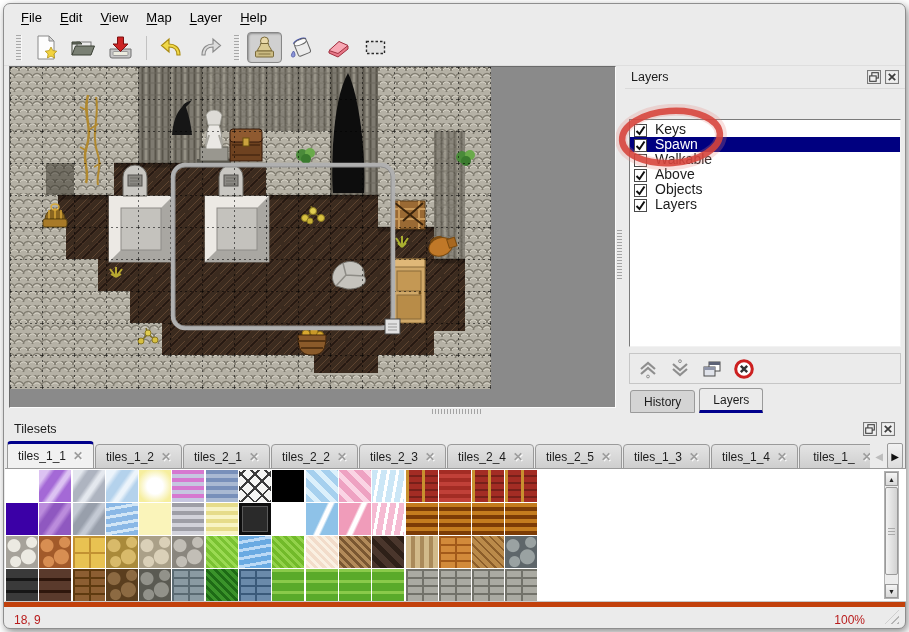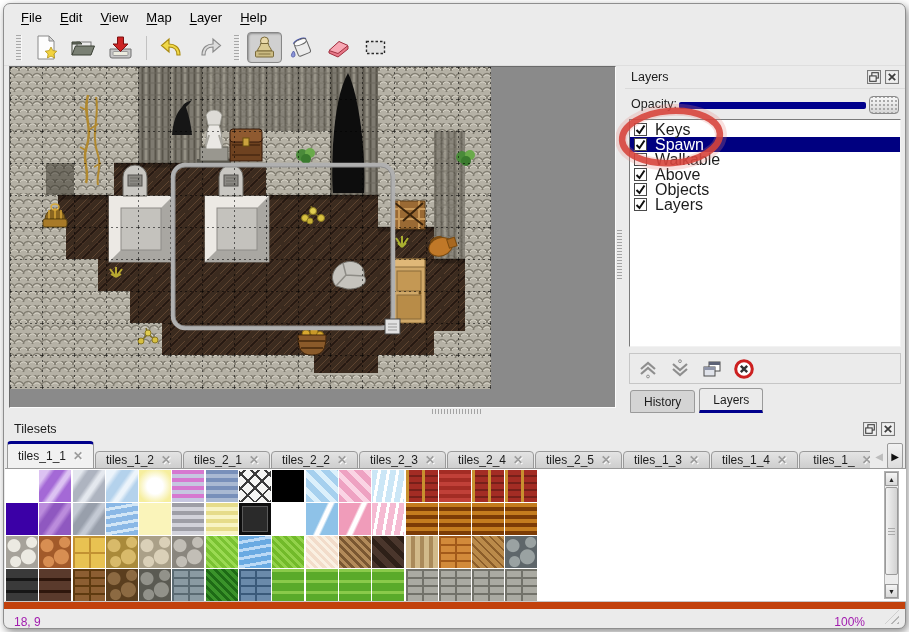--- a/index.html
+++ b/index.html
@@ -28,52 +28,52 @@
   .dock{position:absolute;left:619px;top:61px;width:283px;height:349px;font-size:12.5px;color:#1c1c1c;}
   .dock-title{position:absolute;left:2px;top:0;right:1px;height:24px;border-bottom:1px solid #dadada;display:flex;align-items:center;padding:0 6px;}
   .spacer{flex:1;}
   .mini-btn{width:14px;height:14px;margin-left:4px;display:flex;}
   .mini-btn svg{width:14px;height:14px;}
   .opacity-row{position:absolute;left:0;top:26px;right:0;height:26px;}
   .op-label{position:absolute;left:8px;top:6px;}
   .op-track{position:absolute;left:56px;right:40px;top:11px;height:7px;background:#00008c;border-radius:2px;}
   .op-handle{position:absolute;right:7px;top:5px;width:30px;height:18px;border:1px solid #8a8a8a;border-radius:4px;background-image:radial-gradient(#a9a9a9 1px,rgba(0,0,0,0) 1.3px),linear-gradient(#f7f7f7,#d6d6d6);background-size:4px 4px,100% 100%;background-position:center;}
   .layer-list{position:absolute;left:6px;top:54px;width:272px;height:228px;background:#fff;border:1px solid;border-color:#7a7a7a #f2f2f2 #f2f2f2 #7a7a7a;padding-top:2px;overflow:hidden;}
-  .layer-row{display:flex;align-items:center;height:15px;padding-left:4px;font-size:16px;}
+  .layer-row{display:flex;align-items:flex-end;height:15px;padding-left:4px;font-size:14px;}
   .layer-row.selected{background:#000080;color:#fff;}
   .cb{width:13px;height:13px;background:#fff;border:1px solid #4a4a4a;margin-right:8px;flex:none;display:flex;}
   .cb svg{width:11px;height:11px;margin:auto;}
   .dock-btnrow{position:absolute;left:6px;top:288px;width:272px;height:31px;border:1px solid #c6c6c6;display:flex;align-items:center;padding-left:5px;gap:7px;}
   .dock-btn{width:25px;height:25px;display:flex;align-items:center;justify-content:center;}
   .dock-btn svg{width:22px;height:22px;}
   .dock-tabs{position:absolute;left:7px;top:322px;height:26px;display:flex;align-items:flex-end;}
   .dock-tab{height:23px;padding:0 13px;font-size:12px;display:flex;align-items:center;border:1px solid #9a9a9a;background:#d4d4d4;border-radius:3px 3px 0 0;margin-right:4px;}
   .dock-tab.active{background:#ebebeb;border-bottom:3px solid #00008c;height:25px;}
 
   
   .tilesets{position:absolute;left:1px;top:412px;width:901px;height:186px;font-size:12.5px;color:#1c1c1c;}
   .ts-title{position:absolute;left:0;top:0;right:2px;height:25px;display:flex;align-items:center;padding:0 9px;}
   .ts-tabs{position:absolute;left:2px;top:25px;right:36px;height:28px;display:flex;overflow:hidden;align-items:flex-end;}
-  .ts-tab{flex:none;width:87px;height:18px;background:linear-gradient(#e4e4e4,#cecece);border:1px solid #9a9a9a;border-radius:4px 4px 0 0;display:flex;align-items:center;justify-content:center;gap:7px;font-size:12px;margin-right:1px;}
+  .ts-tab{flex:none;width:87px;height:25px;background:linear-gradient(#e4e4e4,#cecece);border:1px solid #9a9a9a;border-radius:4px 4px 0 0;display:flex;align-items:center;justify-content:center;gap:7px;font-size:12px;margin-right:1px;}
   .ts-tab.active{height:28px;background:#f1f1f1;border-top:3px solid #00008c;border-bottom:1px solid #f1f1f1;}
   .ts-close{color:#9d9d9d;font-size:12px;font-weight:bold;text-shadow:1px 1px 0 #fafafa;}
   .ts-arrows{position:absolute;right:3px;top:27px;display:flex;height:26px;}
   .ts-arrow{width:16px;height:26px;display:flex;align-items:center;justify-content:center;font-size:10px;}
   .ts-arrow.left{color:#bdbdbd;}
   .ts-arrow.right{color:#111;border:1px solid #9a9a9a;background:linear-gradient(#f2f2f2,#dcdcdc);border-radius:2px;}
   .ts-content{position:absolute;left:0;top:52px;width:901px;height:134px;background:#fff;border-top:1px solid #9a9a9a;border-bottom:1px solid #c8c8c8;overflow:hidden;}
   .palette{position:absolute;left:1px;top:1px;width:534px;display:grid;grid-template-columns:repeat(16,33.3px);grid-auto-rows:33px;}
   .tile{width:32px;height:32px;}
   .vscroll{position:absolute;right:7px;top:2px;width:15px;height:128px;background:#ececec;border:1px solid #b2b2b2;}
   .vs-btn{position:absolute;left:0;width:13px;height:14px;background:linear-gradient(#f5f5f5,#d8d8d8);border:1px solid #9a9a9a;display:flex;align-items:center;justify-content:center;font-size:7px;color:#222;}
   .vs-thumb{position:absolute;left:0;top:15px;width:13px;height:88px;background:linear-gradient(90deg,#f2f2f2,#d2d2d2);border:1px solid #9a9a9a;border-radius:2px;}
   .vs-thumb::after{content:"";position:absolute;left:2px;right:2px;top:40px;height:8px;background:repeating-linear-gradient(180deg,#aaa 0 1px,rgba(0,0,0,0) 1px 3px);}
 
   
-  .statusbar{position:absolute;left:0;top:598px;width:100%;height:27px;border-top:7px solid #c2410c;border-radius:0 0 7px 7px;font-size:12px;color:#a21caf;}
+  .statusbar{position:absolute;left:0;top:598px;width:100%;height:27px;border-top:5px solid #c2410c;border-radius:0 0 7px 7px;font-size:12px;color:#b91c1c;}
   .status-coords{position:absolute;left:10px;top:6px;}
   .status-zoom{position:absolute;right:40px;top:6px;}
   .grip{position:absolute;right:6px;bottom:5px;width:14px;height:14px;background:repeating-linear-gradient(135deg,#b4b4b4 0 1.5px,rgba(0,0,0,0) 1.5px 4.5px);clip-path:polygon(100% 0,100% 100%,0 100%);}
 
   
   .annotation{position:absolute;left:612px;top:100px;width:112px;height:66px;pointer-events:none;z-index:60;}
 
   
   .t-solid{background:var(--a);}
   .t-hstripe{background:repeating-linear-gradient(180deg,var(--a) 0 4px,var(--b) 4px 8px);}
@@ -357,25 +357,20 @@
             <rect x="4.5" y="2.5" width="6" height="5" fill="none" stroke="#3c3c3c"></rect>
             <rect x="2.5" y="5.5" width="6" height="5" fill="#efefef" stroke="#3c3c3c"></rect>
           </svg>
         </span>
       <span class="mini-btn">
           <svg viewBox="0 0 13 13">
             <rect x="0.5" y="0.5" width="12" height="12" fill="#efefef" stroke="#7a7a7a"></rect>
             <path d="M3.5,3.5 l6,6 M9.5,3.5 l-6,6" stroke="#3c3c3c" stroke-width="1.6"></path>
           </svg>
         </span>
-    </div>
-    <div class="opacity-row">
-      <span class="op-label">Opacity:</span>
-      <div class="op-track"></div>
-      <div class="op-handle"></div>
     </div>
     <div class="layer-list">
         <div class="layer-row">
           <span class="cb">
             <svg viewBox="0 0 11 11">
               <path d="M1.5,6 L4.5,9 L9.5,1.5" fill="none" stroke="#111" stroke-width="2"></path>
             </svg>
           </span>
           <span class="layer-label">Keys</span>
         </div>

